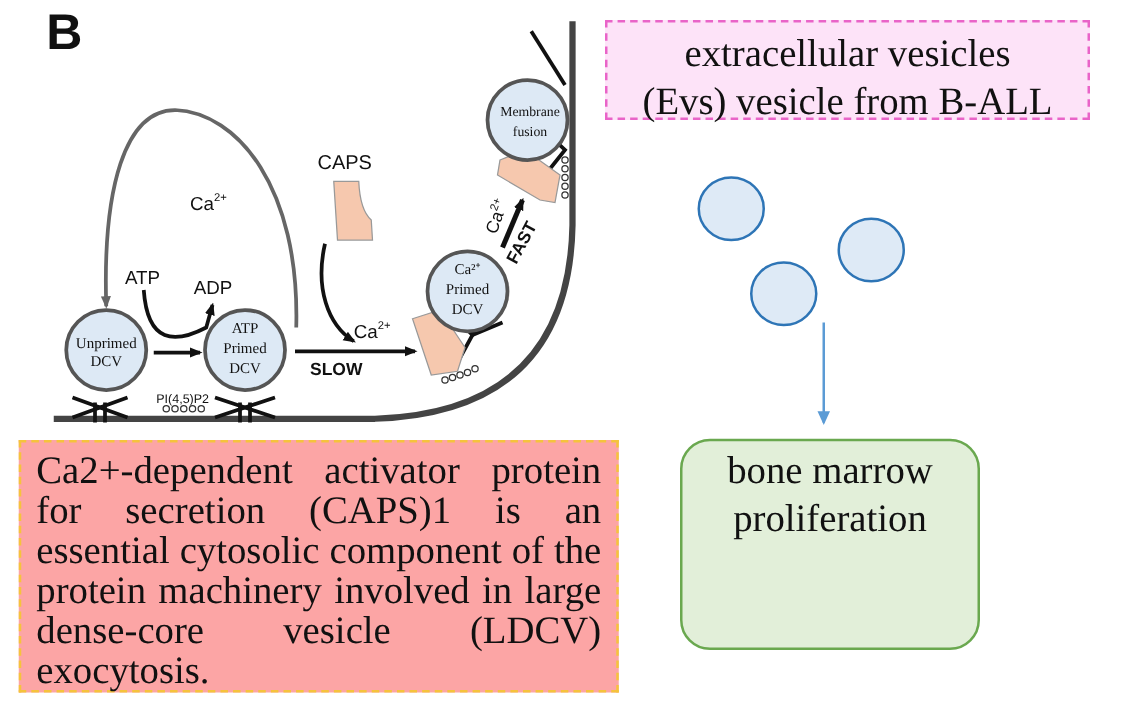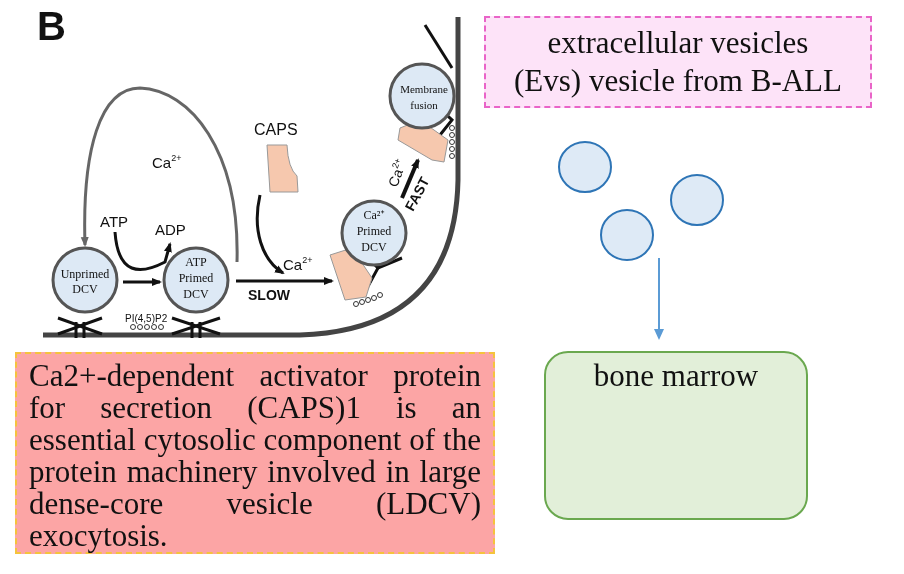--- a/index.html
+++ b/index.html
@@ -1,23 +1,23 @@
 <!DOCTYPE html>
 <html><head>
 <meta charset="utf-8">
 <style>
   html, body { margin: 0; padding: 0; background: #ffffff; }
   body { width: 904px; height: 574px; position: relative; overflow: hidden; font-family: "Liberation Serif", serif; }
   .panel-label { position: absolute; left: 37px; top: 6px; font-family: "Liberation Sans", sans-serif; font-weight: bold; font-size: 40px; color: #111; line-height: 1; }
   svg.diagram { position: absolute; left: 0; top: 0; }
   .sans { font-family: "Liberation Sans", sans-serif; }
   .serif { font-family: "Liberation Serif", serif; }
-  .box-evs { position: absolute; left: 484px; top: 16px; width: 388px; height: 92px; background: #fde3f8; border: 2px dashed #e964c8; box-sizing: border-box; text-align: center; font-size: 31px; line-height: 38px; color: #111; padding-top: 6px; }
+  .box-evs { position: absolute; left: 484px; top: 16px; width: 388px; height: 80px; background: #fde3f8; border: 2px dashed #e964c8; box-sizing: border-box; text-align: center; font-size: 31px; line-height: 38px; color: #111; padding-top: 6px; }
   .box-caps { position: absolute; left: 15px; top: 352px; width: 480px; height: 202px; background: #fca5a5; border: 2px dashed #f5c33c; box-sizing: border-box; font-size: 31px; line-height: 32px; color: #111; padding: 6px 12px 0 12px; text-align: justify; text-align-last: left; }
-  .box-bm { position: absolute; left: 544px; top: 351px; width: 264px; height: 169px; background: #e2efd9; border: 2px solid #6aa84f; border-radius: 24px; box-sizing: border-box; text-align: center; font-size: 31px; line-height: 39px; color: #111; padding-top: 3px; }
+  .box-bm { position: absolute; left: 544px; top: 351px; width: 240px; height: 169px; background: #e2efd9; border: 2px solid #6aa84f; border-radius: 24px; box-sizing: border-box; text-align: center; font-size: 31px; line-height: 39px; color: #111; padding-top: 3px; }
   .line { display: block; }
 </style>
 </head>
 <body>
 
 <div class="panel-label">B</div>
 
 <svg class="diagram" width="904" height="574" viewBox="0 0 904 574">
   <defs>
     <marker id="arrBlack" markerWidth="10" markerHeight="10" refX="8" refY="5" orient="auto" markerUnits="userSpaceOnUse">
@@ -130,13 +130,14 @@
   <span class="line">extracellular vesicles</span>
   <span class="line">(Evs) vesicle from B-ALL</span>
 </div>
 
 <div class="box-caps">
   <span>Ca2+-dependent activator protein for secretion (CAPS)1 is an essential cytosolic component of the protein machinery involved in large dense-core vesicle (LDCV) exocytosis.</span>
 </div>
 
 <div class="box-bm">
   <span class="line">bone marrow</span>
+  <span class="line">proliferation</span>
 </div>
 
 </body></html>

